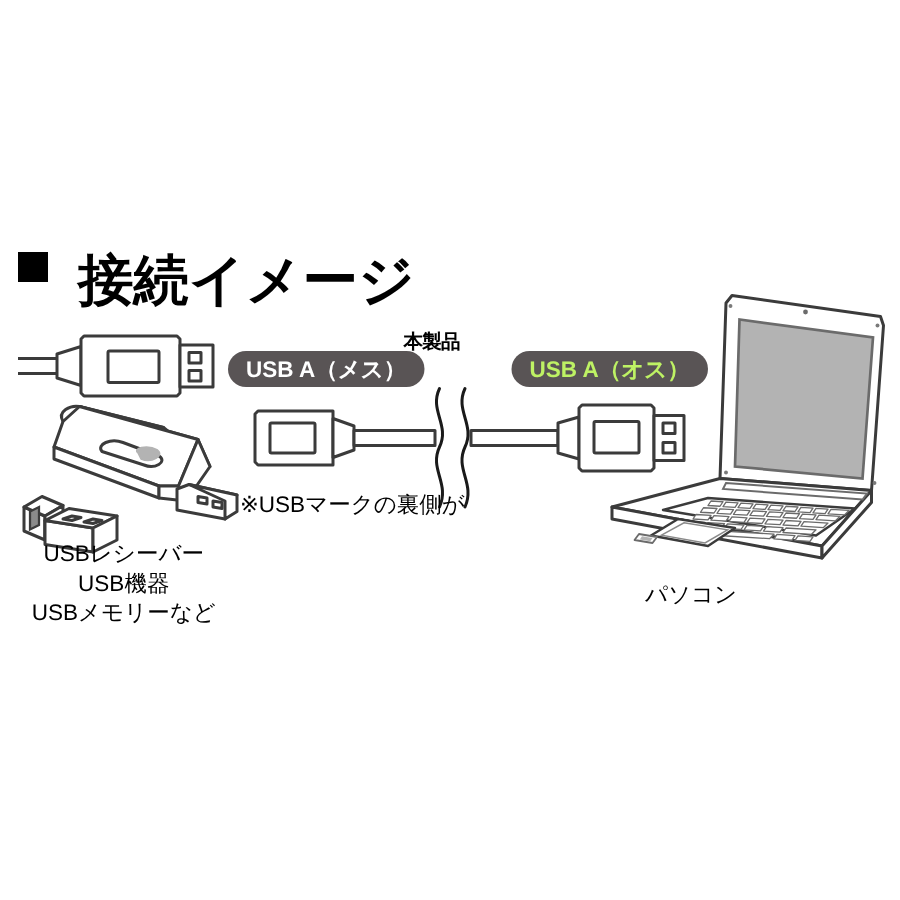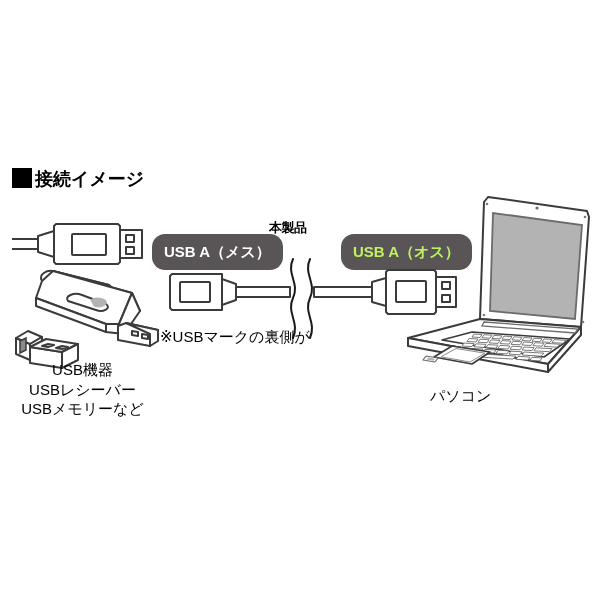--- a/index.html
+++ b/index.html
@@ -16,41 +16,41 @@
     font-family: "Liberation Sans", "DejaVu Sans", sans-serif;
     color: #000000;
   }
   .abs { position: absolute; }
 
   
   #heading {
     left: 12px;
     top: 168px;
     display: flex;
-    align-items: flex-end;
-    gap: 3px;
-    font-size: 18px;
+    align-items: flex-start;
+    gap: 20px;
+    font-size: 37px;
     font-weight: bold;
     letter-spacing: 0px;
     line-height: 1;
     white-space: nowrap;
   }
   #heading-bullet {
     width: 20px;
     height: 20px;
     background: #000000;
     display: inline-block;
   }
 
   
   .pill {
     display: flex;
     align-items: center;
     justify-content: center;
-    height: 36px;
+    height: 24px;
     padding: 0 12px;
     border-radius: 13px;
     color: #ffffff;
     font-size: 15px;
     font-weight: bold;
     white-space: nowrap;
     letter-spacing: 0px;
   }
   #pill-female { left: 152px; top: 234px; }
   #pill-male   { left: 341px; top: 234px; }
@@ -172,22 +172,22 @@
 
         <path d="M34,28 L40,26 L46,27 L40,29 Z"></path>
         <path d="M48,30 L54,28 L60,29 L54,31 Z"></path>
       </g>
 
       <path d="M12,23 L18,20 L18,32 L12,35 Z" fill="#8a8a8a" stroke="#3b3b3b" stroke-width="1.5"></path>
     </svg>
   </div>
 
   <div id="device-caption" class="abs">
+    <div>USBレシーバー</div>
     <div>USB機器</div>
-    <div>USBレシーバー</div>
     <div>USBメモリーなど</div>
   </div>
 
   <div id="pill-female" class="abs pill" style="background: rgb(89, 84, 85); color: rgb(255, 255, 255);">
     <span>USB A（メス）</span>
   </div>
 
   <div id="product-label" class="abs">
     <span>本製品</span>
   </div>

